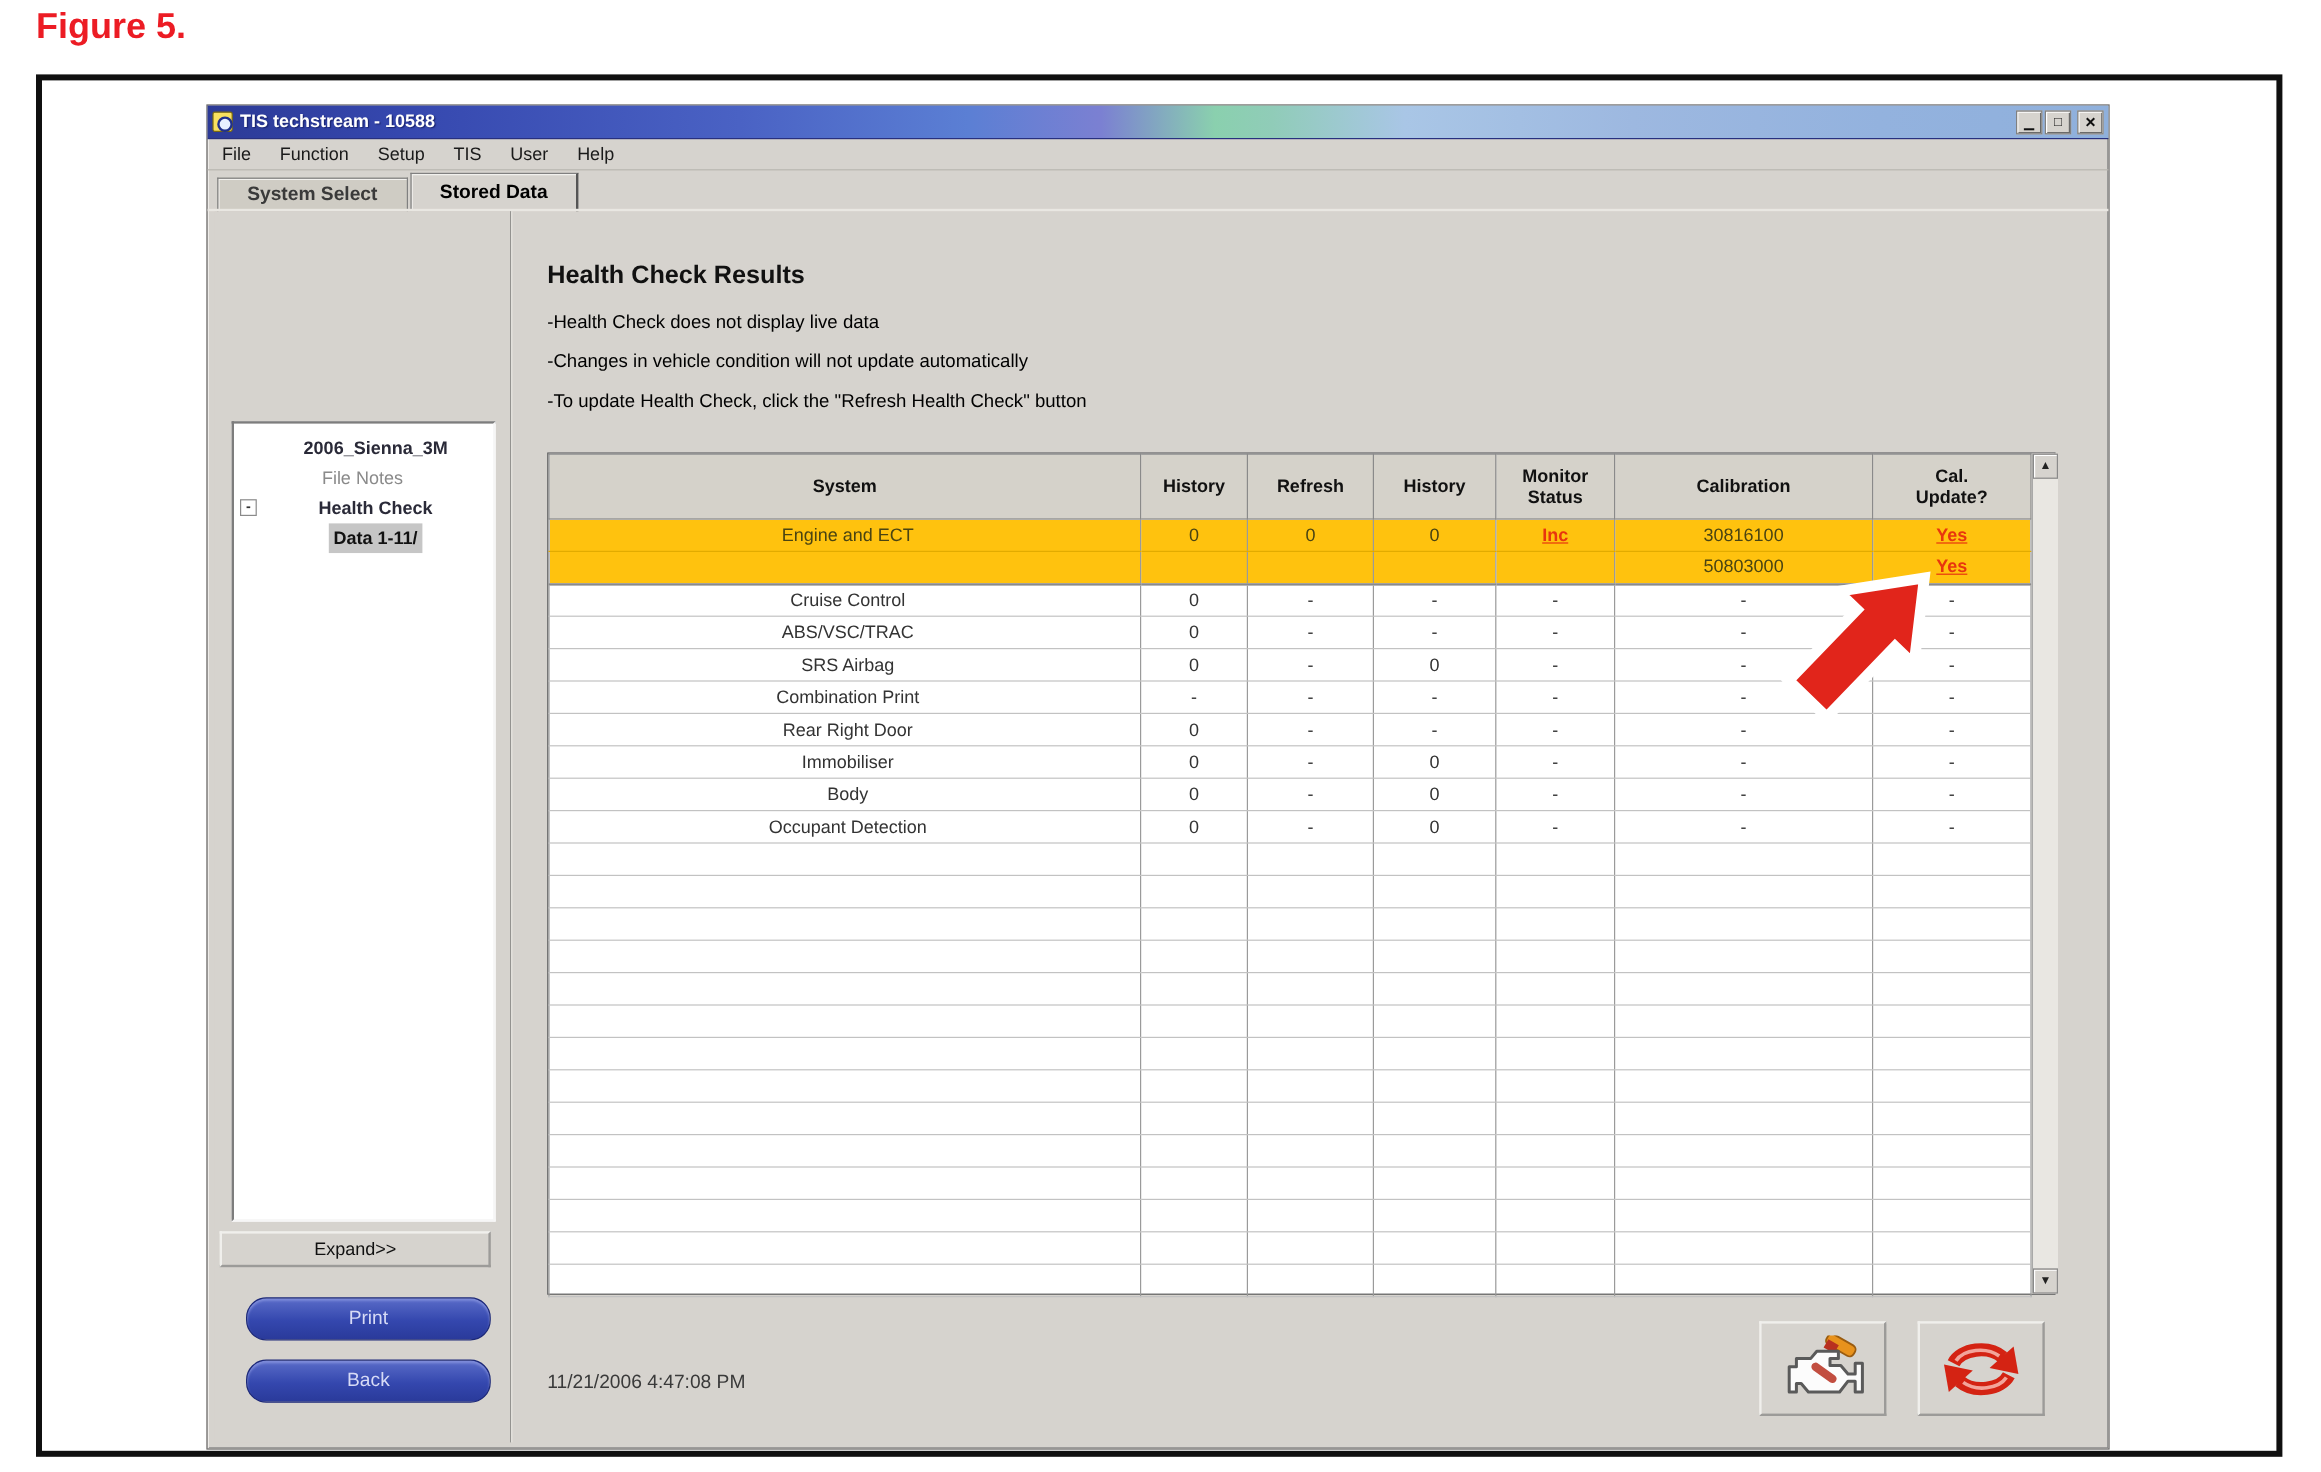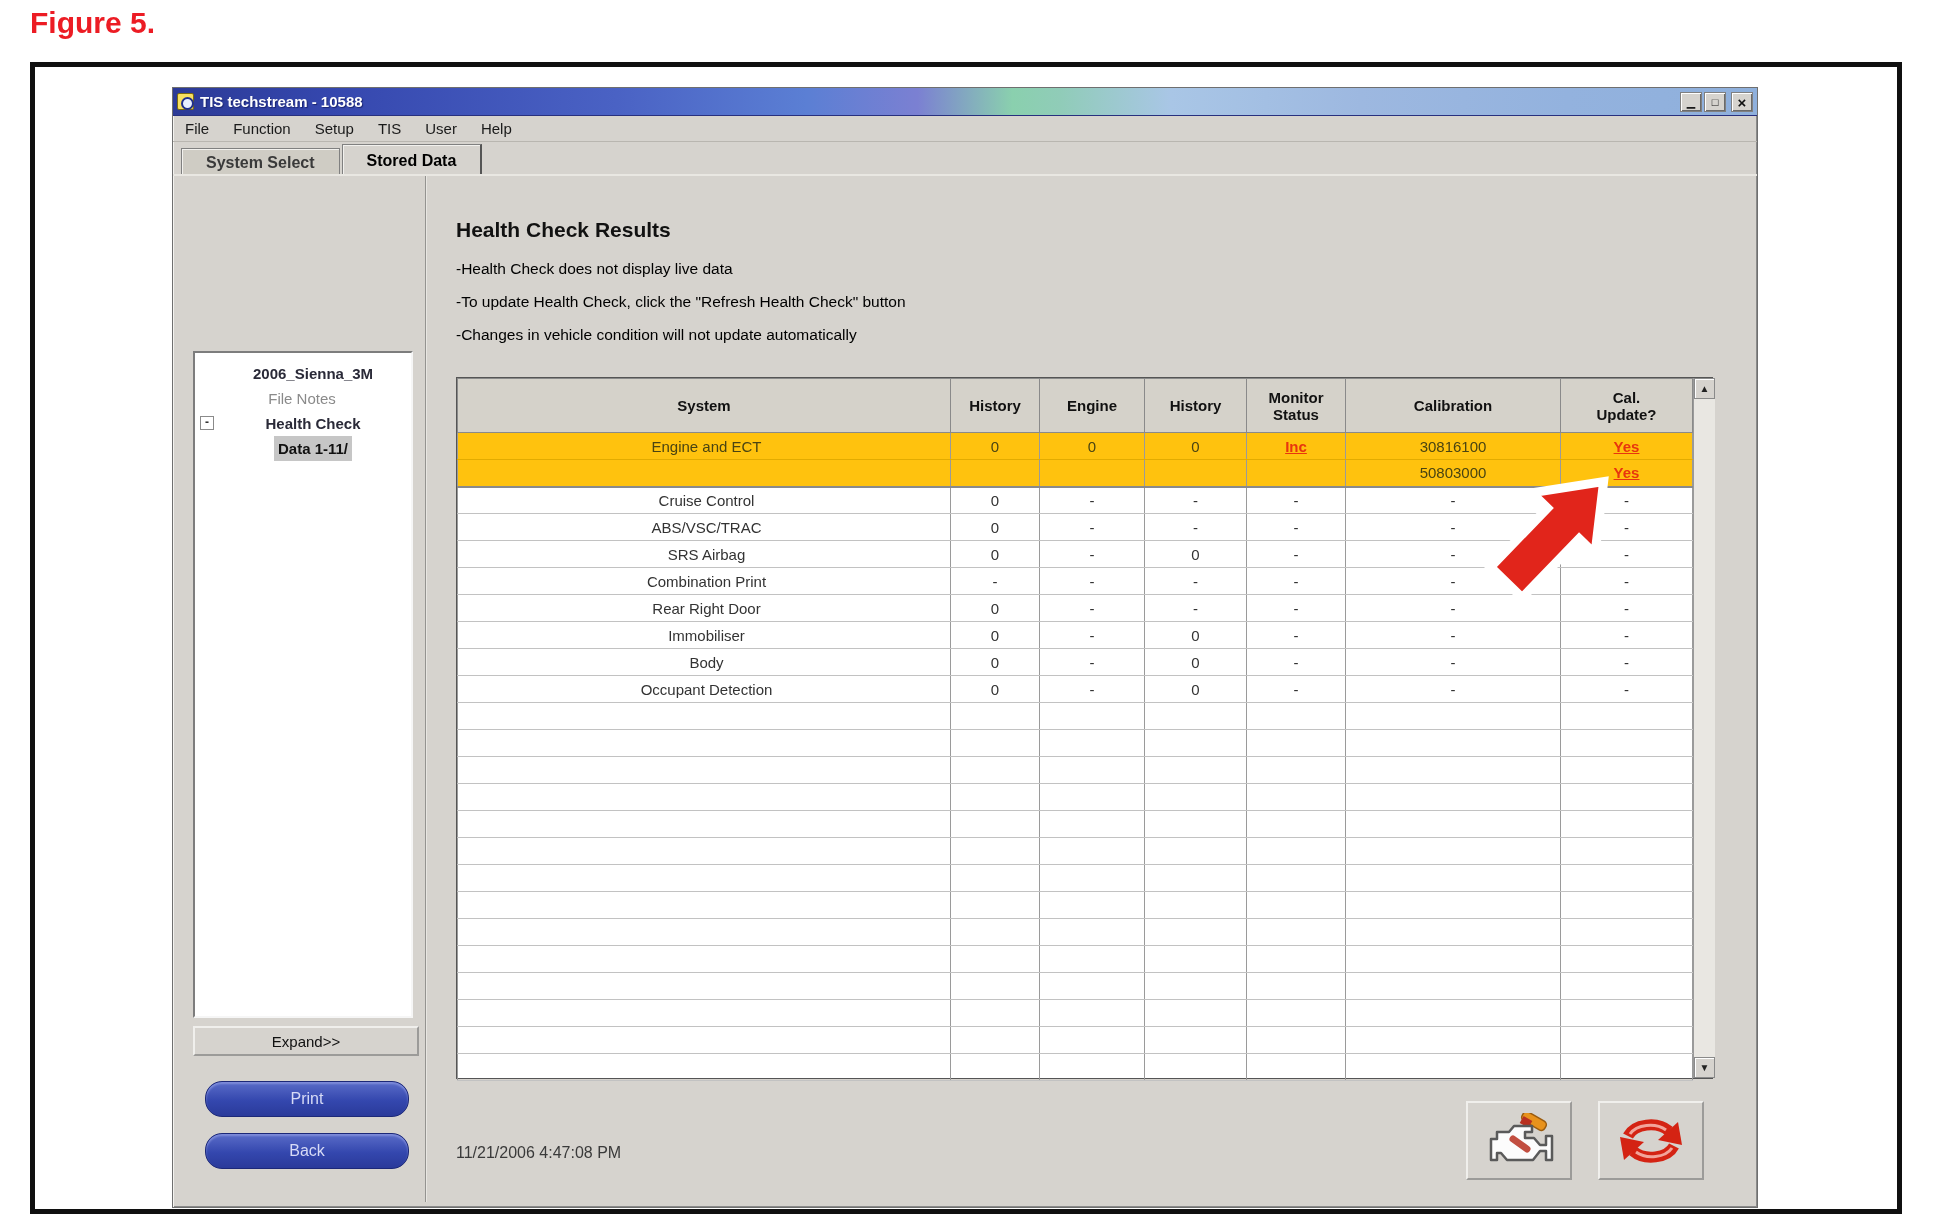--- a/index.html
+++ b/index.html
@@ -54,21 +54,21 @@
   .tree-item.style-bold { font-weight:bold; color:#2a2a38; }
   .tree-item.style-muted { color:#8a8a8a; padding-left:0; }
   .tree-item.style-bold-selected { font-weight:bold; color:#111; }
   .tree-item.style-bold-selected .lbl { background:#c6c6c6; padding:0 4px; }
   .tree-item.first { text-align:left; padding-left:58px; }
   .expander {
     position:absolute; left:5px; top:5px; width:14px; height:14px; background:#fff; border:1px solid #8a8a8a;
     font-size:12px; line-height:11px; text-align:center; color:#333;
   }
   .expand-button {
-    position:absolute; left:20px; top:850px; width:226px; height:30px; background:#d6d3ce;
+    position:absolute; left:10px; top:850px; width:226px; height:30px; background:#d6d3ce;
     border:2px outset #f0efec; font-size:15px; color:#111; font-family:"Liberation Sans",sans-serif;
   }
   .pill-button {
     position:absolute; left:32px; width:204px; height:36px; border-radius:17px;
     background:linear-gradient(180deg,#5a6cc8 0%,#3447ae 55%,#2a3a9a 100%);
     border:1px solid #1c2878; color:#d7dbf6; font-size:16px; font-family:"Liberation Sans",sans-serif;
     box-shadow: inset 0 2px 2px #7e8cda;
   }
   .pill-button.print { top:905px; }
   .pill-button.back { top:957px; }
@@ -146,40 +146,40 @@
           <div class="tree-item style-bold-selected"><span class="lbl">Data 1-11/</span></div>
         </div>
 
       <button class="expand-button">Expand&gt;&gt;</button>
       <button class="pill-button print">Print</button>
       <button class="pill-button back">Back</button>
 
       <div class="main-heading">Health Check Results</div>
       <div class="notes" id="notes">
           <div class="note-line">-Health Check does not display live data</div>
+          <div class="note-line">-Changes in vehicle condition will not update automatically</div>
           <div class="note-line">-To update Health Check, click the "Refresh Health Check" button</div>
-          <div class="note-line">-Changes in vehicle condition will not update automatically</div>
         </div>
 
       <div class="table-wrap">
         <table class="grid">
           <colgroup>
             <col style="width:493px">
               <col style="width:89px">
               <col style="width:105px">
             <col style="width:102px">
               <col style="width:99px">
               <col style="width:215px">
               <col style="width:132px">
           </colgroup>
           <thead id="thead">
               <tr>
                 <th>System</th>
                 <th>History</th>
-                <th>Engine</th>
+                <th>Refresh</th>
                 <th>History</th>
                 <th>Monitor
 Status</th>
                 <th>Calibration</th>
                 <th>Cal.
 Update?</th>
               </tr>
             </thead>
           <tbody id="tbody">
               <tr class="hl ">

